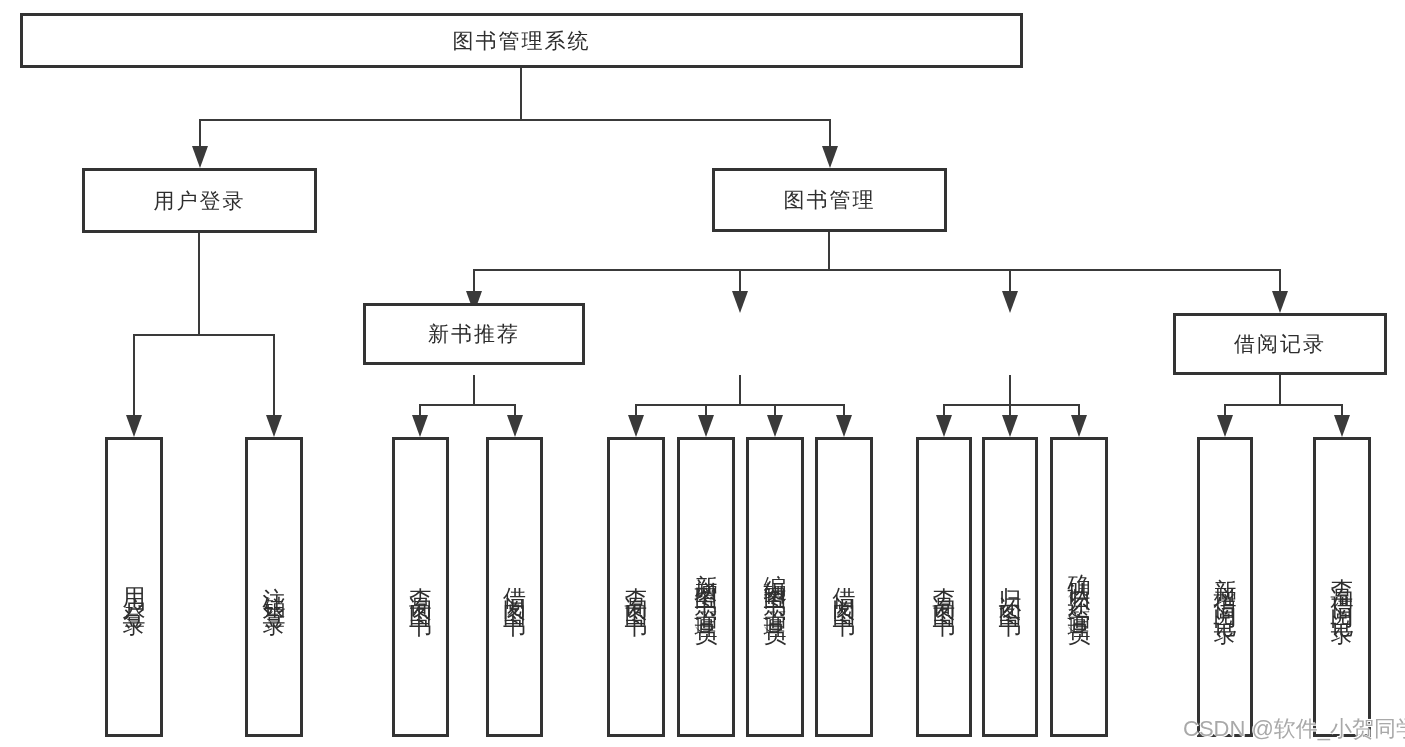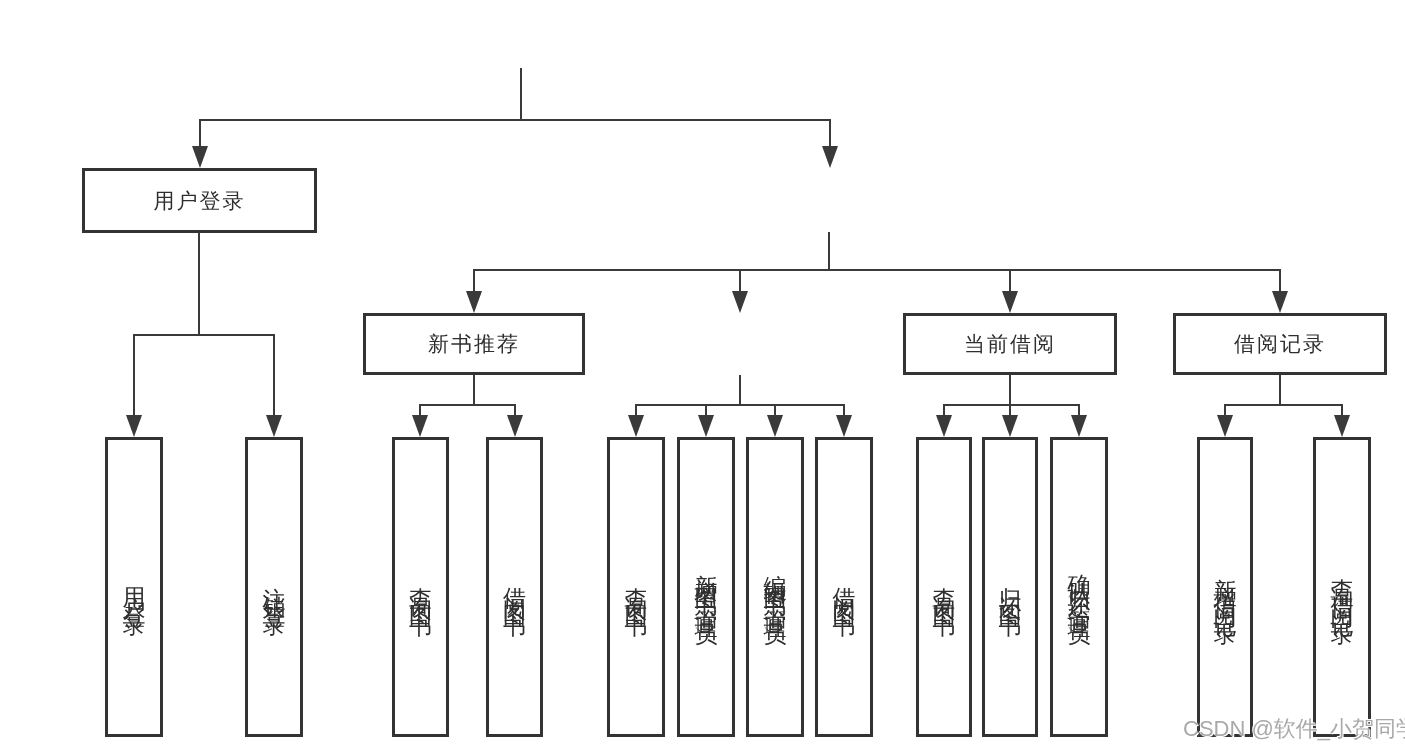--- a/index.html
+++ b/index.html
@@ -53,55 +53,58 @@
     color:#a9a9a9;
     text-shadow:1px 1px 0 #ffffff,-1px -1px 0 #ffffff,0 0 2px #ffffff;
     white-space:nowrap;
   }
 </style>
 </head>
 <body>
 
 <div id="stage">
 
+  <div class="box hbox" style="left:20px;top:13px;width:1003px;height:55px;">
+    <span>图书管理系统</span>
+  </div>
 
   <div class="line" style="left:520px;top:68px;width:2px;height:52px;"></div>
   <div class="line" style="left:199px;top:119px;width:632px;height:2px;"></div>
   <div class="line" style="left:199px;top:119px;width:2px;height:30px;"></div>
   <div class="arrow" style="left:200px;top:146px;"></div>
   <div class="line" style="left:829px;top:119px;width:2px;height:30px;"></div>
   <div class="arrow" style="left:830px;top:146px;"></div>
 
   <div class="box hbox" style="left:82px;top:168px;width:235px;height:65px;">
     <span>用户登录</span>
+  </div>
+  <div class="box hbox" style="left:712px;top:168px;width:235px;height:64px;">
+    <span>图书管理</span>
   </div>
 
   <div class="line" style="left:198px;top:233px;width:2px;height:102px;"></div>
   <div class="line" style="left:133px;top:334px;width:142px;height:2px;"></div>
   <div class="line" style="left:133px;top:334px;width:2px;height:82px;"></div>
   <div class="arrow" style="left:134px;top:415px;"></div>
   <div class="line" style="left:273px;top:334px;width:2px;height:82px;"></div>
   <div class="arrow" style="left:274px;top:415px;"></div>
 
   <div class="line" style="left:828px;top:232px;width:2px;height:38px;"></div>
   <div class="line" style="left:473px;top:269px;width:808px;height:2px;"></div>
   <div class="line" style="left:473px;top:269px;width:2px;height:26px;"></div>
   <div class="arrow" style="left:474px;top:291px;"></div>
   <div class="line" style="left:739px;top:269px;width:2px;height:26px;"></div>
   <div class="arrow" style="left:740px;top:291px;"></div>
   <div class="line" style="left:1009px;top:269px;width:2px;height:26px;"></div>
   <div class="arrow" style="left:1010px;top:291px;"></div>
   <div class="line" style="left:1279px;top:269px;width:2px;height:26px;"></div>
   <div class="arrow" style="left:1280px;top:291px;"></div>
 
-  <div class="box hbox" style="left:363px;top:313px;width:222px;height:62px;">
+  <div class="box hbox" style="left:363px;top:303px;width:222px;height:62px;">
     <span>新书推荐</span>
-  </div>
-  <div class="box hbox" style="left:903px;top:313px;width:214px;height:62px;">
-    <span>当前借阅</span>
   </div>
   <div class="box hbox" style="left:1173px;top:313px;width:214px;height:62px;">
     <span>借阅记录</span>
   </div>
 
   <div class="line" style="left:473px;top:375px;width:2px;height:30px;"></div>
   <div class="line" style="left:419px;top:404px;width:97px;height:2px;"></div>
   <div class="line" style="left:419px;top:404px;width:2px;height:13px;"></div>
   <div class="arrow" style="left:420px;top:415px;"></div>
   <div class="line" style="left:514px;top:404px;width:2px;height:13px;"></div>

